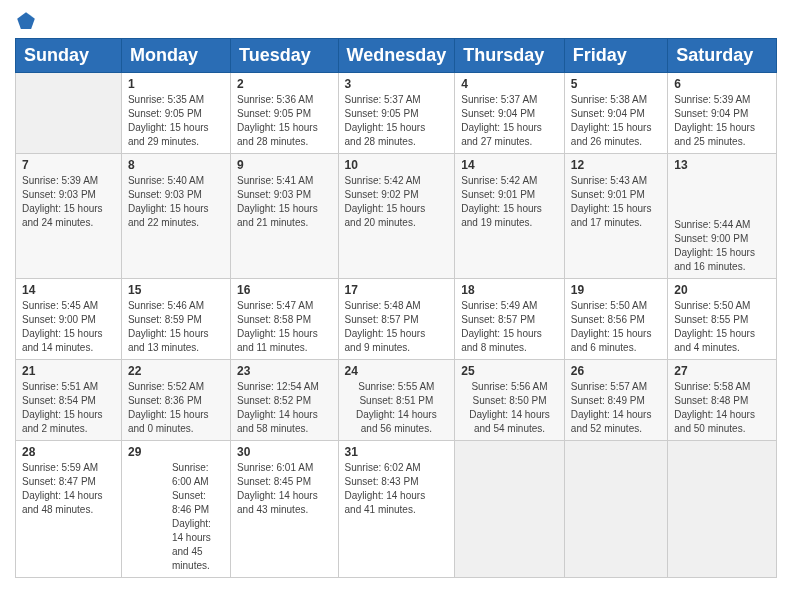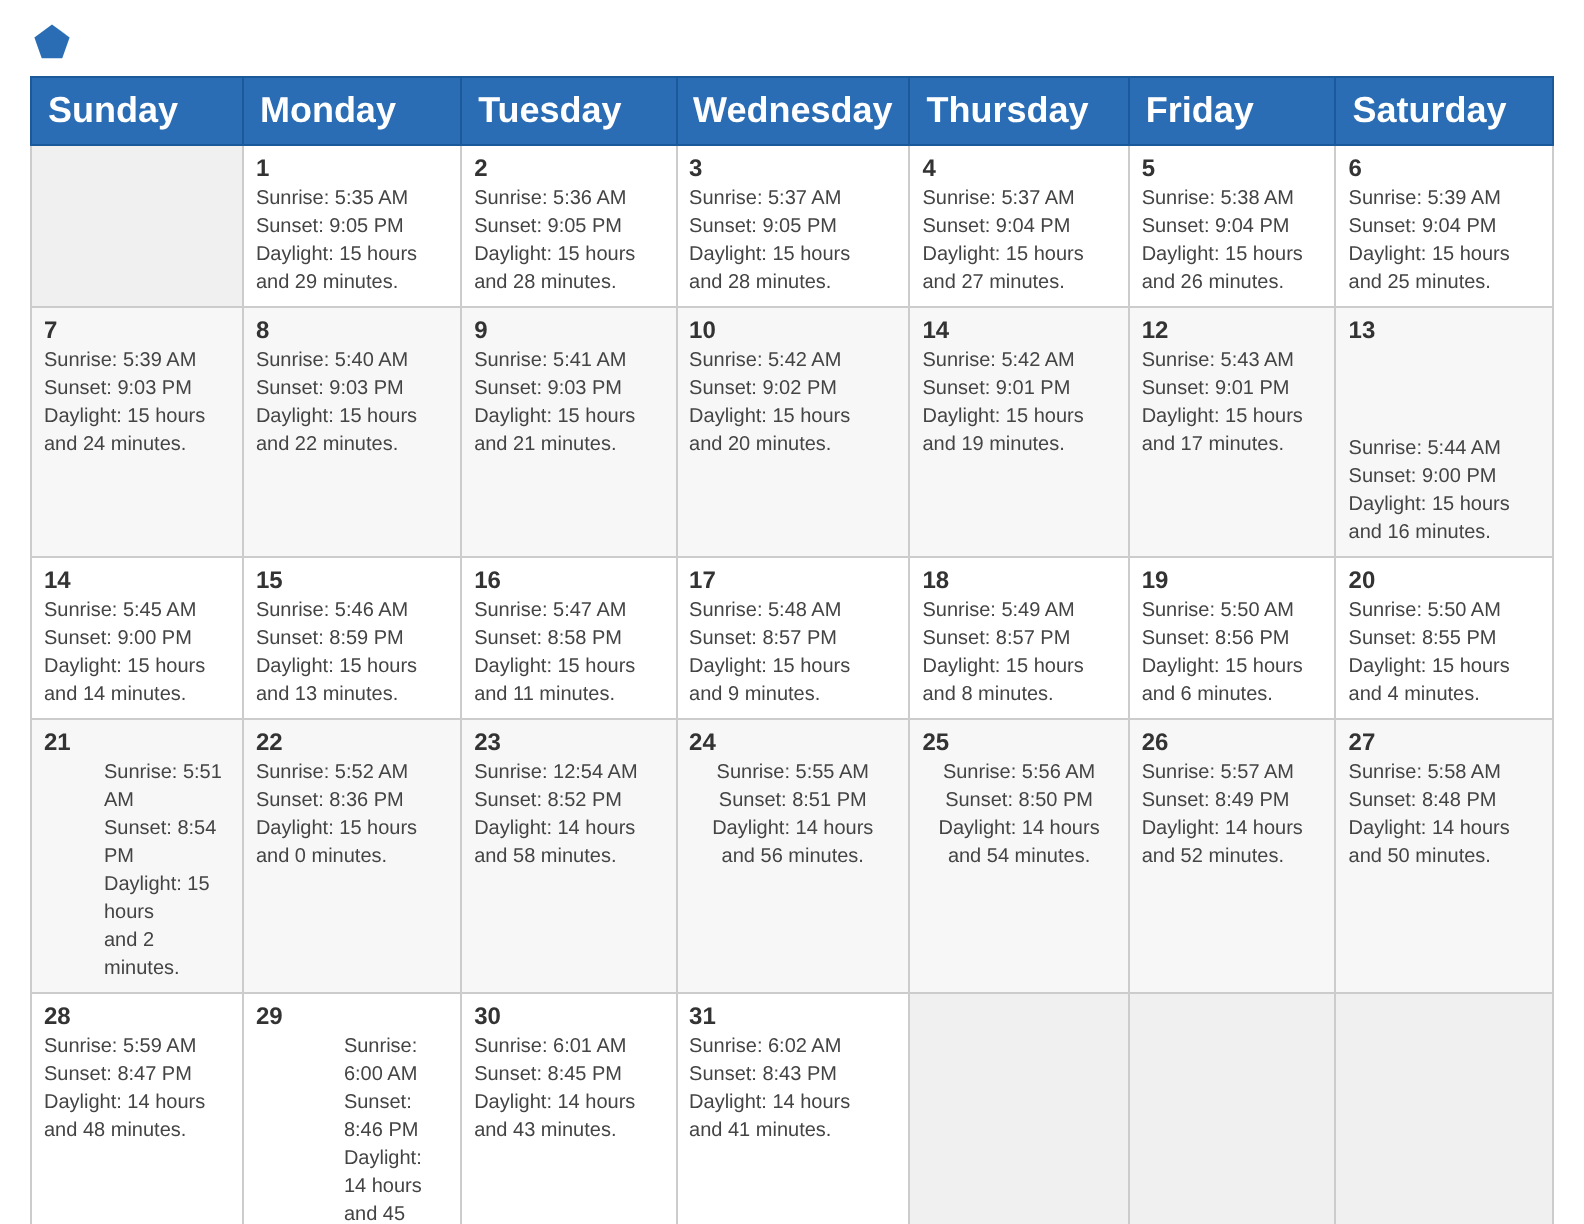--- a/index.html
+++ b/index.html
@@ -258,21 +258,21 @@
           <span class="day-number">20</span>
           <div class="day-info" style="white-space: pre-line;">Sunrise: 5:50 AM
 Sunset: 8:55 PM
 Daylight: 15 hours
 and 4 minutes.</div>
         </td>
       </tr>
       <tr>
         <td>
           <span class="day-number">21</span>
-          <div class="day-info" style="white-space: pre-line; margin-left: 30px;">Sunrise: 5:51 AM
+          <div class="day-info" style="white-space: pre-line;">Sunrise: 5:51 AM
 Sunset: 8:54 PM
 Daylight: 15 hours
 and 2 minutes.</div>
         </td>
         <td>
           <span class="day-number">22</span>
           <div class="day-info" style="white-space: pre-line;">Sunrise: 5:52 AM
 Sunset: 8:36 PM
 Daylight: 15 hours
 and 0 minutes.</div>

